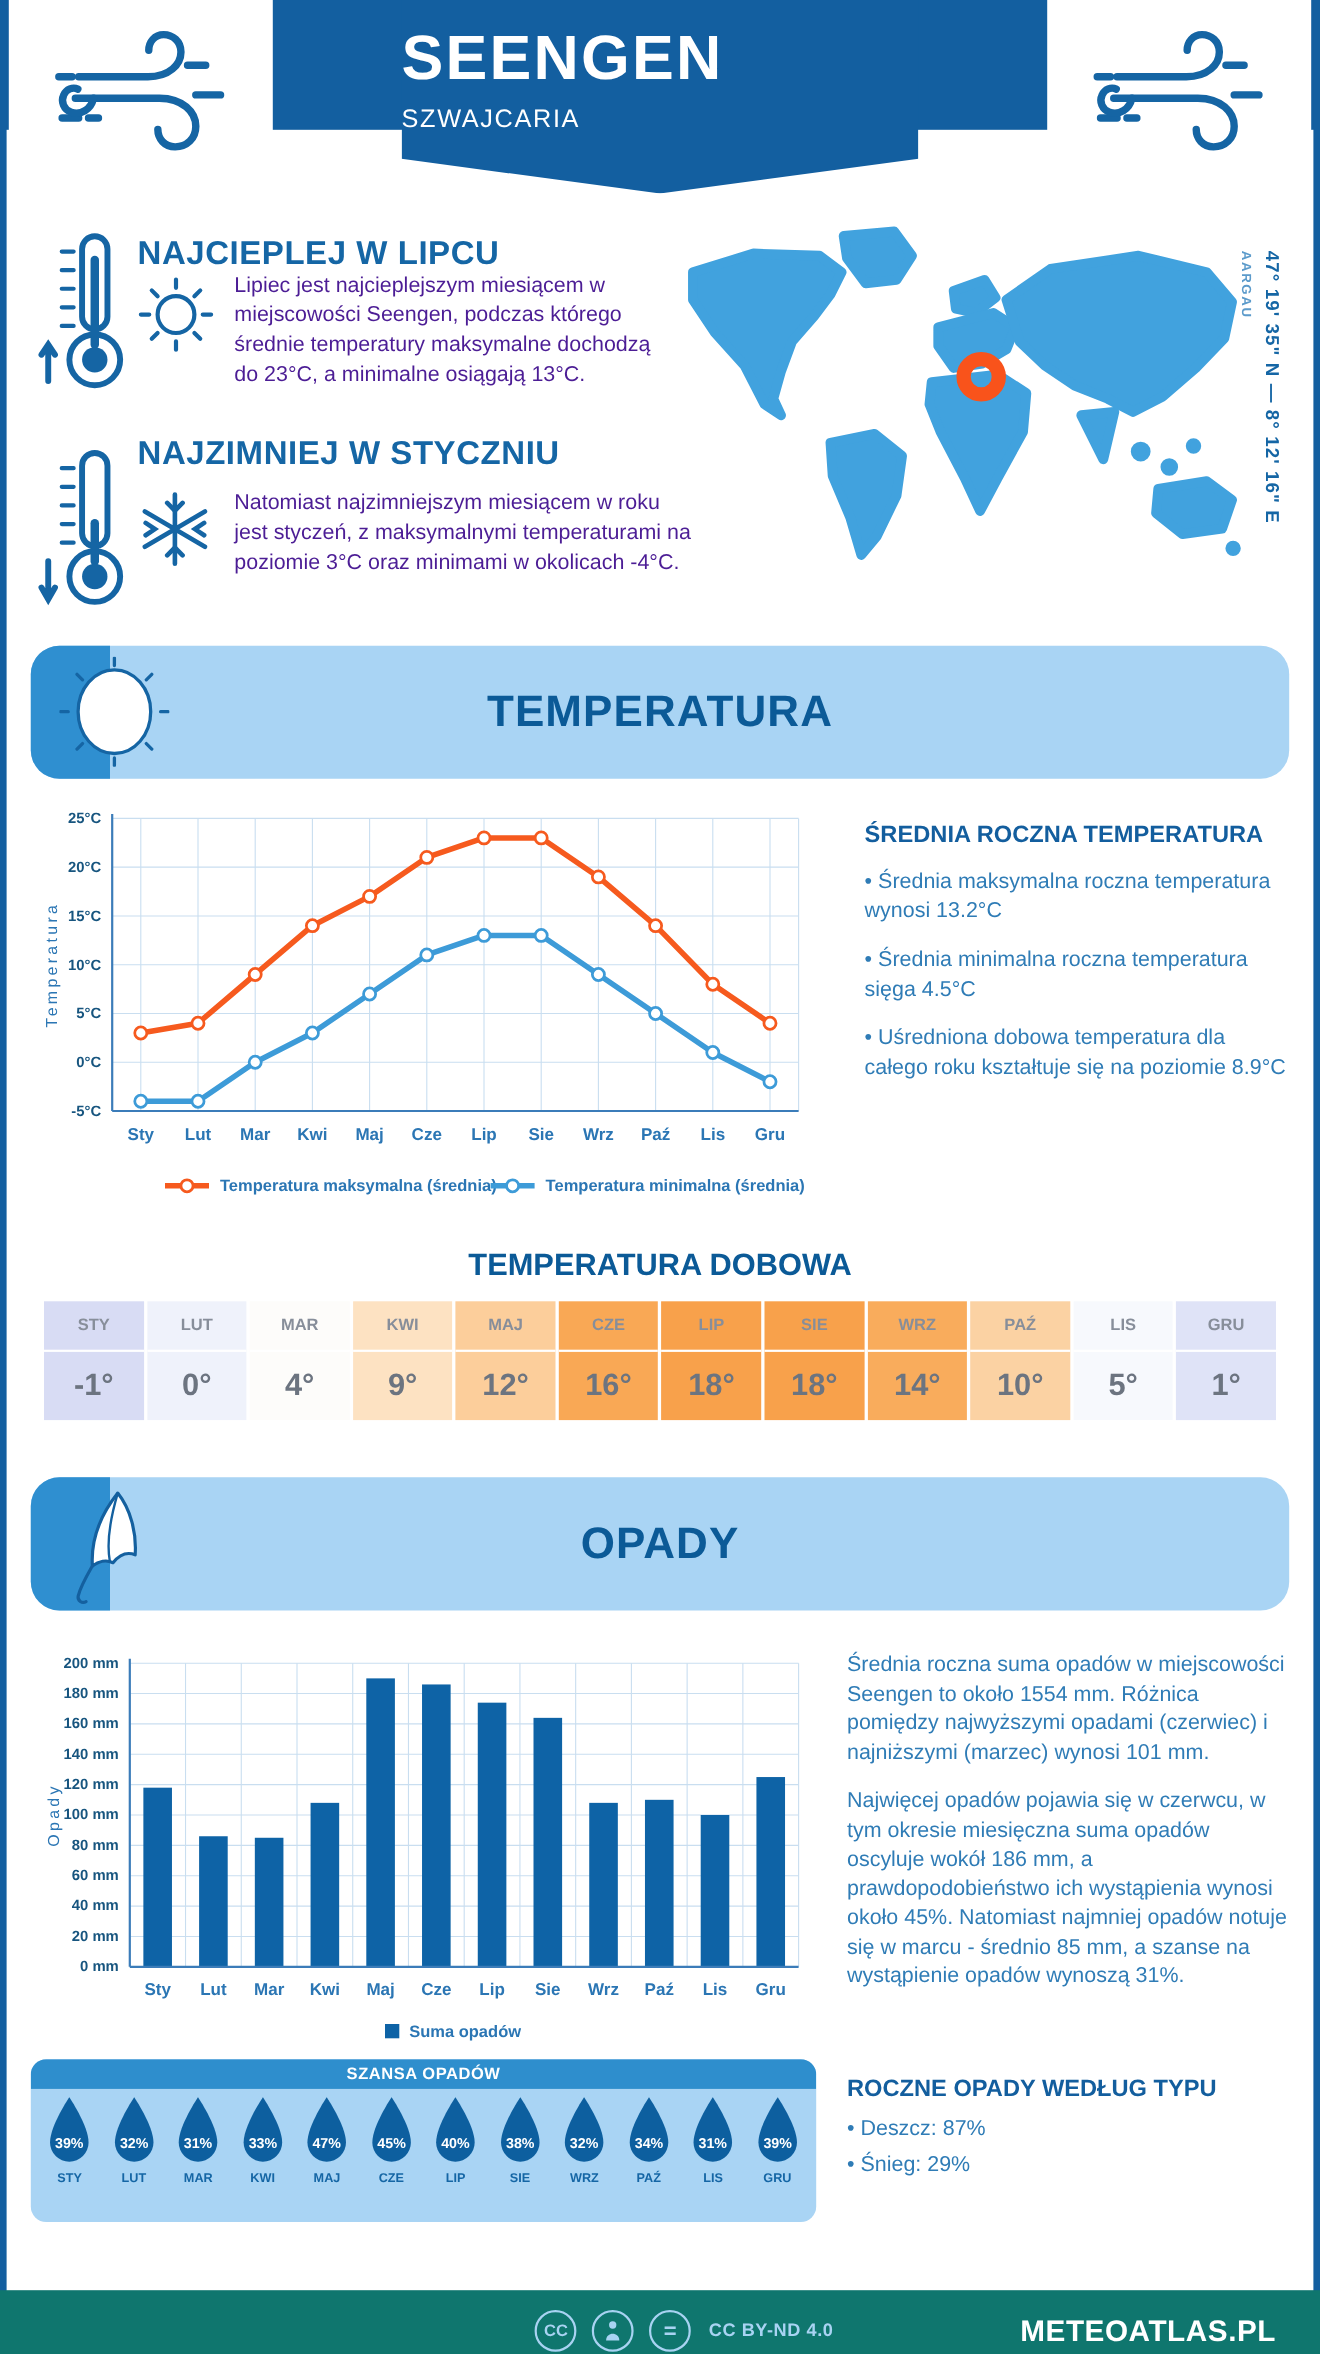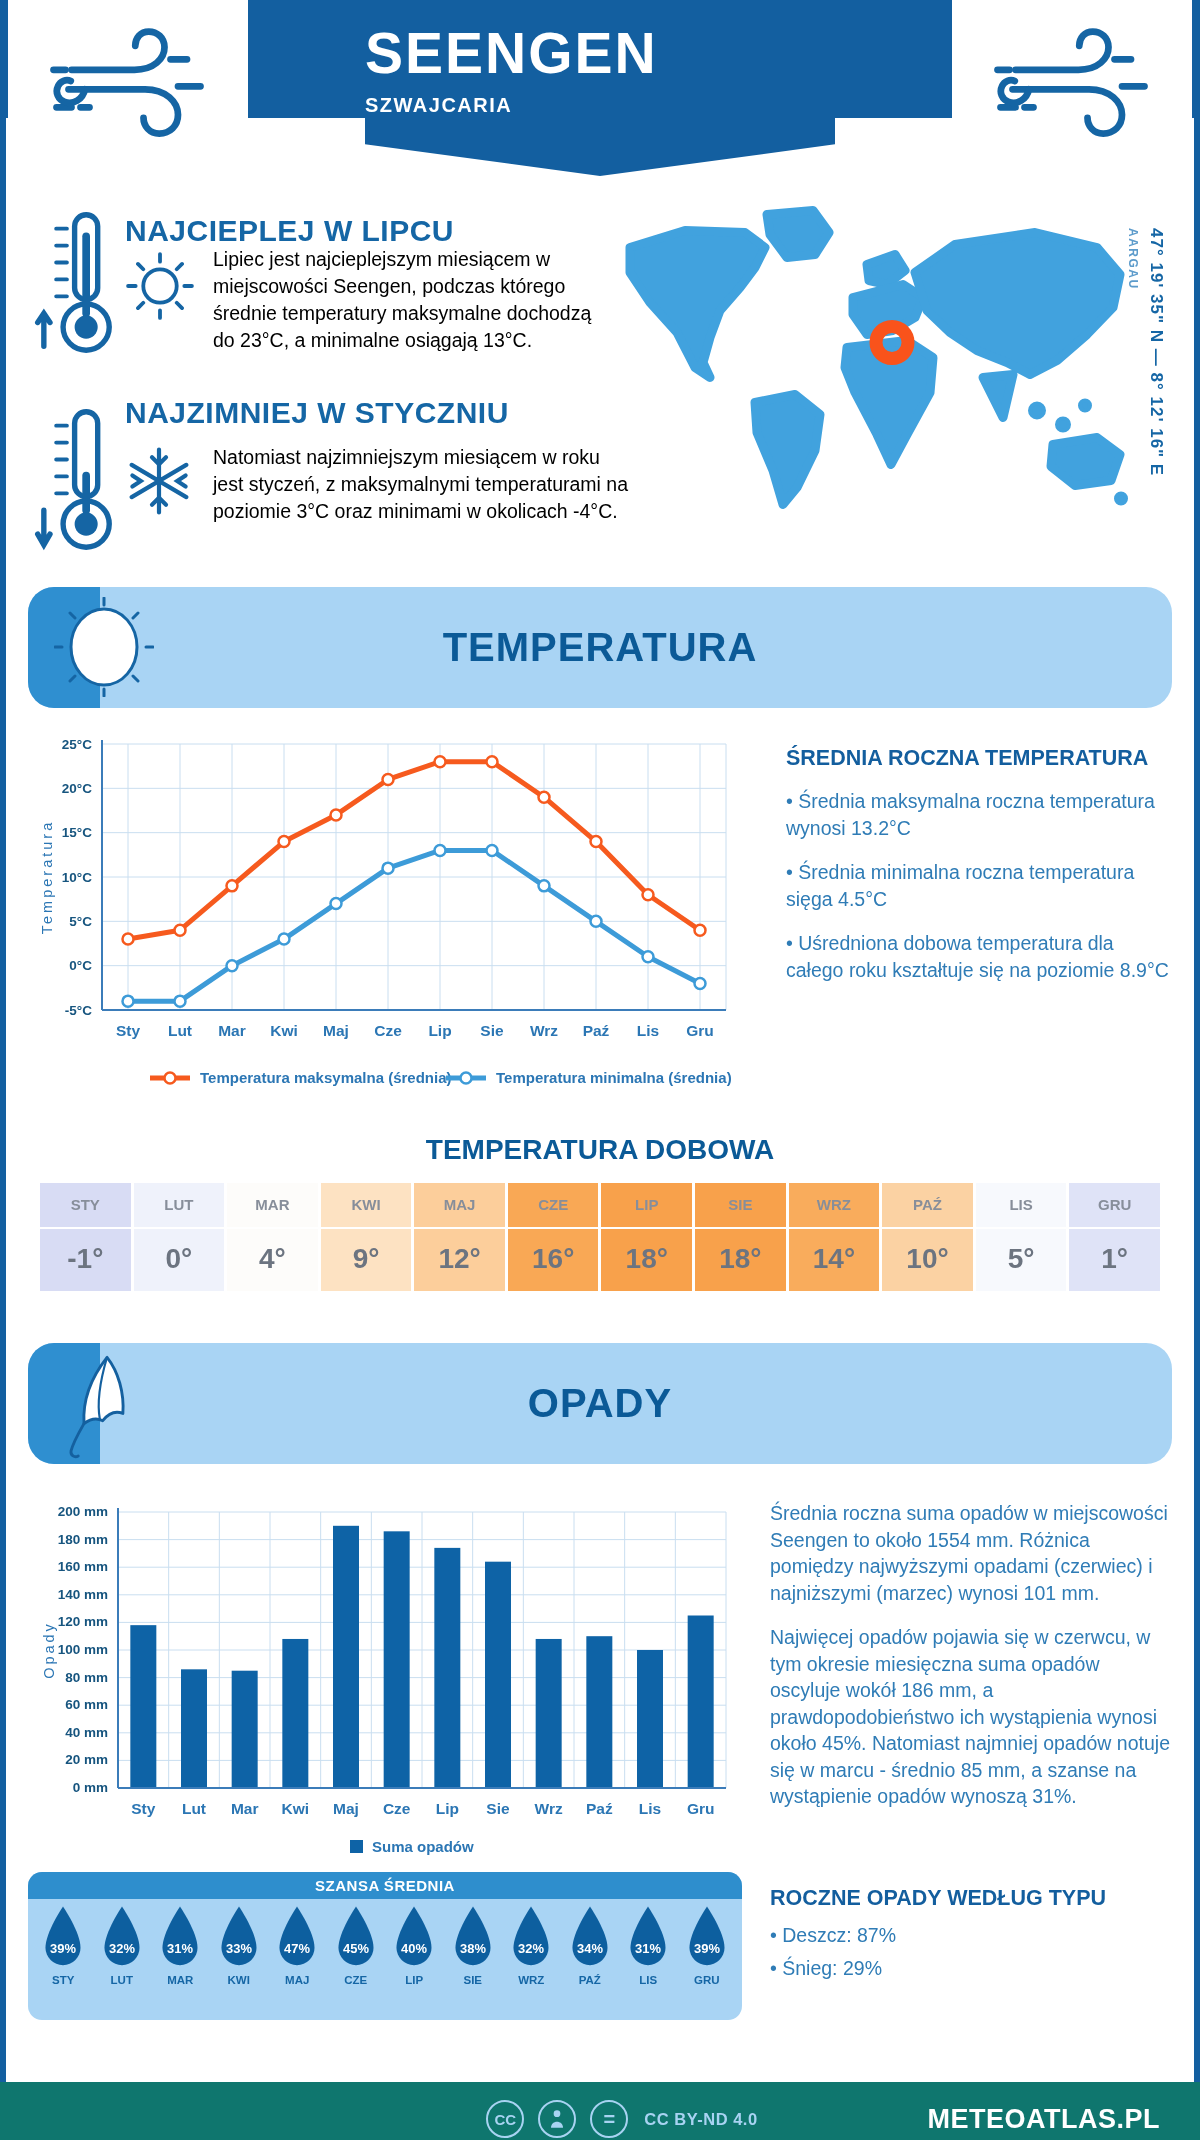--- a/index.html
+++ b/index.html
@@ -7,27 +7,27 @@
         font-family:"Liberation Sans",sans-serif;overflow:hidden;}
   .abs{position:absolute;}
   
   .edge{position:absolute;top:0;width:6px;height:2140px;background:#135FA0;z-index:40;}
   .edge-l{left:0}.edge-r{right:0}
   
   .band{position:absolute;top:0;left:0;width:1200px;height:118px;background:#135FA0;}
   .ribbon{position:absolute;left:365px;top:0;width:470px;height:176px;background:#135FA0;
           clip-path:polygon(0 0,100% 0,100% 82%,50% 100%,0 82%);text-align:left;z-index:5;}
   .ribbon h1{margin:20px 0 0 0;font-size:57px;font-weight:800;color:#fff;letter-spacing:2px;}
-  .ribbon .subtitle{margin-top:8px;font-size:20px;color:#fff;letter-spacing:1.5px;font-weight:700;}
+  .ribbon .subtitle{margin-top:8px;font-size:23px;color:#fff;letter-spacing:1.5px;font-weight:400;}
   .corner{position:absolute;top:0;width:240px;height:168px;background:#fff;display:flex;
           align-items:center;justify-content:center;border-radius:0 0 16px 16px;z-index:6;}
   .corner-l{left:8px}.corner-r{left:952px}
   
   .intro-head{position:absolute;font-size:30px;font-weight:800;color:#1566A5;letter-spacing:.5px;}
-  .intro-text{position:absolute;font-size:19.5px;line-height:1.38;color:#000000;}
+  .intro-text{position:absolute;font-size:19.5px;line-height:1.38;color:#4c1d95;}
   
   .coords-wrap{position:absolute;left:1126px;top:228px;display:flex;gap:6px;z-index:7;}
   .coords-wrap span{writing-mode:vertical-rl;}
   .region{font-size:12px;font-weight:700;color:#5C9BCB;letter-spacing:1.5px;}
   .coords{font-size:17px;font-weight:800;color:#1566A5;letter-spacing:1px;}
   
   .banner{position:absolute;left:28px;width:1144px;height:121px;background:#A9D4F4;border-radius:26px;}
   .banner .corner-block{position:absolute;left:0;top:0;width:72px;height:121px;background:#2F8FD0;
           border-radius:26px 0 0 26px;}
   .banner .banner-title{position:absolute;left:0;top:0;width:100%;height:121px;display:flex;
@@ -379,21 +379,21 @@
     <p>Średnia roczna suma opadów w miejscowości Seengen to około 1554 mm. Różnica pomiędzy najwyższymi opadami (czerwiec) i najniższymi (marzec) wynosi 101 mm.</p>
     <p>Najwięcej opadów pojawia się w czerwcu, w tym okresie miesięczna suma opadów oscyluje wokół 186 mm, a prawdopodobieństwo ich wystąpienia wynosi około 45%. Natomiast najmniej opadów notuje się w marcu - średnio 85 mm, a szanse na wystąpienie opadów wynoszą 31%.</p>
   </div>
   <div class="col-head" style="left:770px;top:1886px">ROCZNE OPADY WEDŁUG TYPU</div>
   <div class="col-text" style="left:770px;top:1922px;width:404px">
     <p style="margin-bottom:6px">• Deszcz: 87%</p>
     <p>• Śnieg: 29%</p>
   </div>
 
   <div class="szansa">
-    <div class="sz-head">SZANSA ŚREDNIA</div>
+    <div class="sz-head">SZANSA OPADÓW</div>
     <div class="drops" id="drops">
         <div class="drop-item"><svg viewBox="0 0 60 84" width="46" height="64">
             <path d="M30 2 C30 2 7 36 7 56 a23 23 0 0 0 46 0 C53 36 30 2 30 2 Z" fill="#0D5F9F"></path>
             <text x="30" y="63" text-anchor="middle" fill="#fff" font-size="17" font-weight="bold">39%</text>
           </svg><div class="mon">STY</div></div>
         <div class="drop-item"><svg viewBox="0 0 60 84" width="46" height="64">
             <path d="M30 2 C30 2 7 36 7 56 a23 23 0 0 0 46 0 C53 36 30 2 30 2 Z" fill="#0D5F9F"></path>
             <text x="30" y="63" text-anchor="middle" fill="#fff" font-size="17" font-weight="bold">32%</text>
           </svg><div class="mon">LUT</div></div>
         <div class="drop-item"><svg viewBox="0 0 60 84" width="46" height="64">

